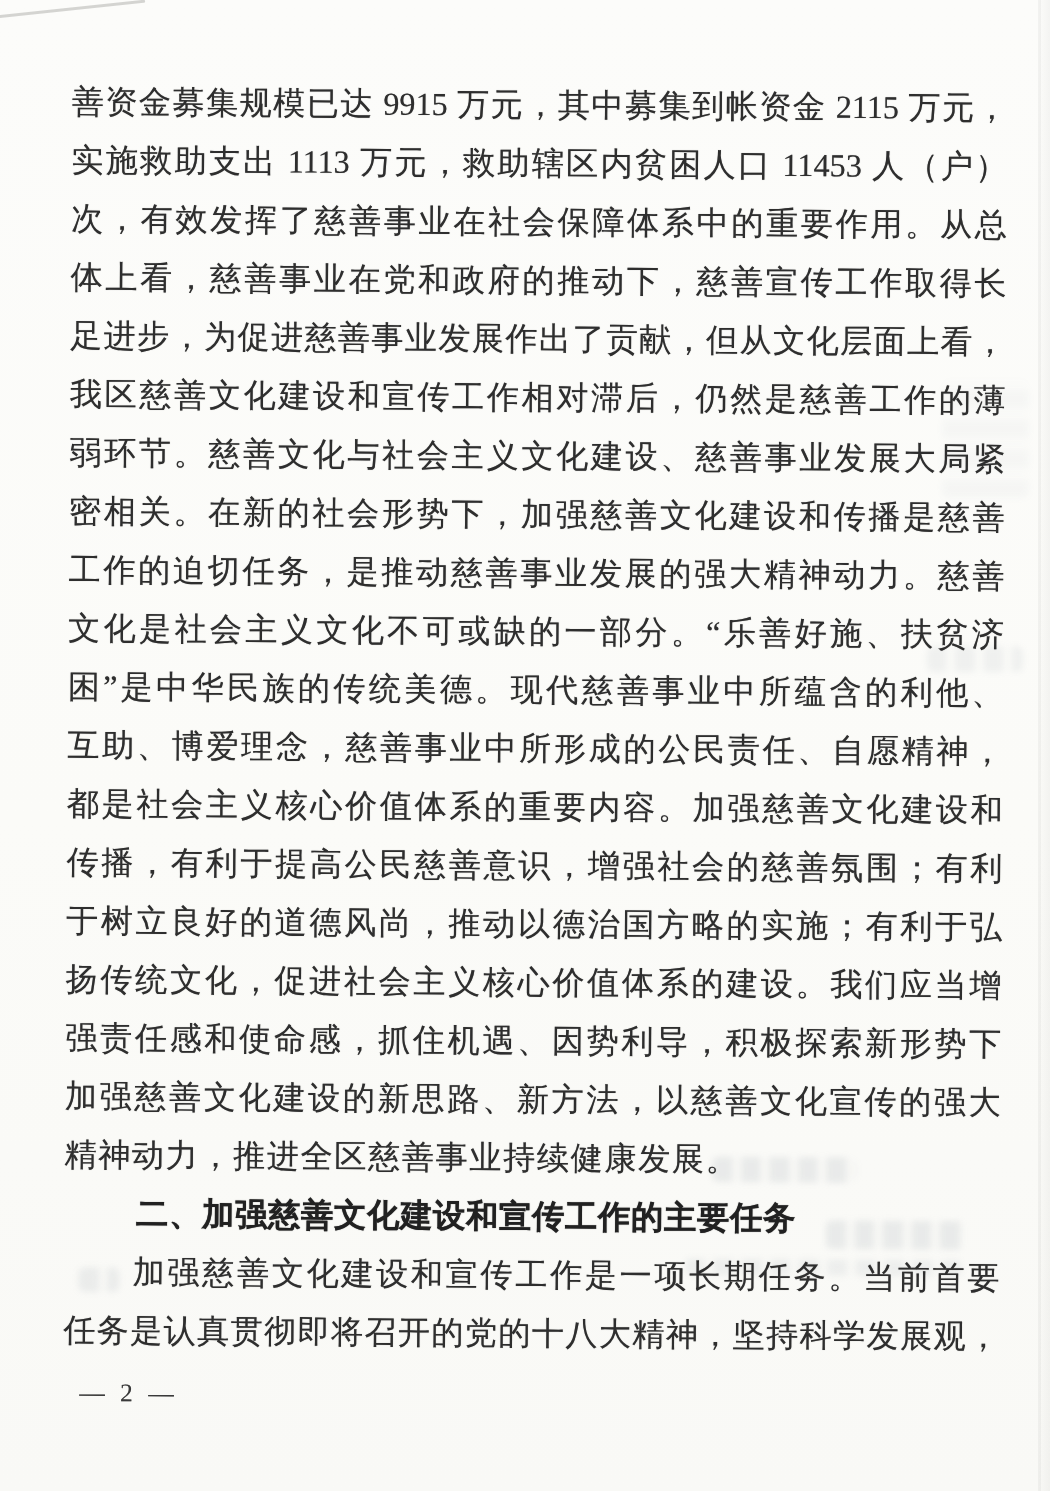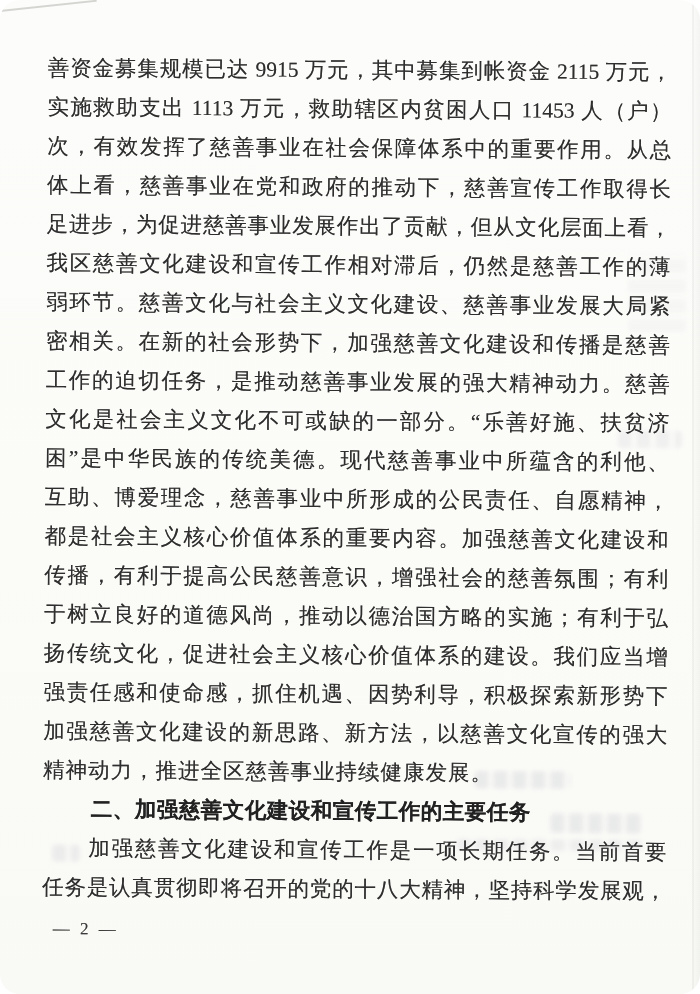--- a/index.html
+++ b/index.html
@@ -7,21 +7,20 @@
     padding: 0;
     background: #ffffff;
   }
   .page {
     position: relative;
     width: 700px;
     height: 994px;
     overflow: hidden;
     background: linear-gradient(180deg, #fcfcfa 0%, #fbfbf8 55%, #f9f9f6 100%);
     font-family: "Liberation Serif", "DejaVu Serif", serif;
-    border-radius: 20px;
   }
   
   .skew {
     position: absolute;
     inset: 0;
     transform: rotate(0.4deg);
     transform-origin: 48px 49px;
   }
   .content {
     position: absolute;

